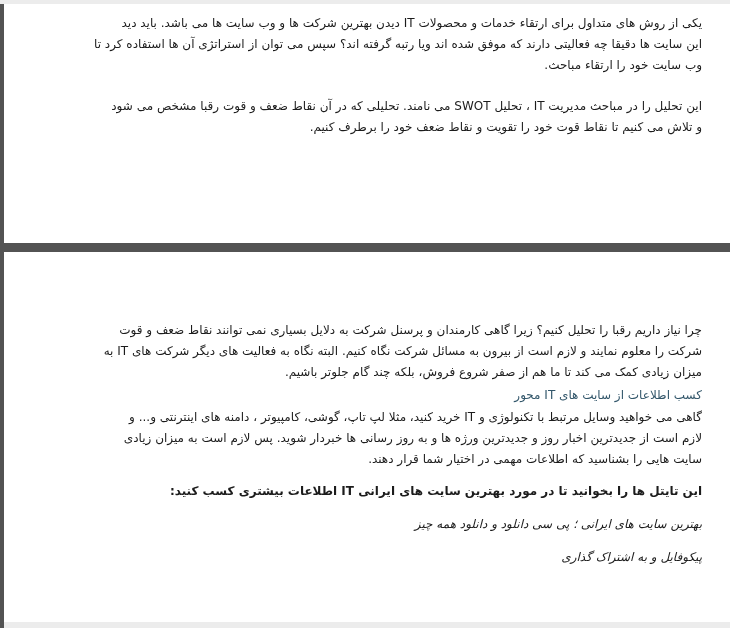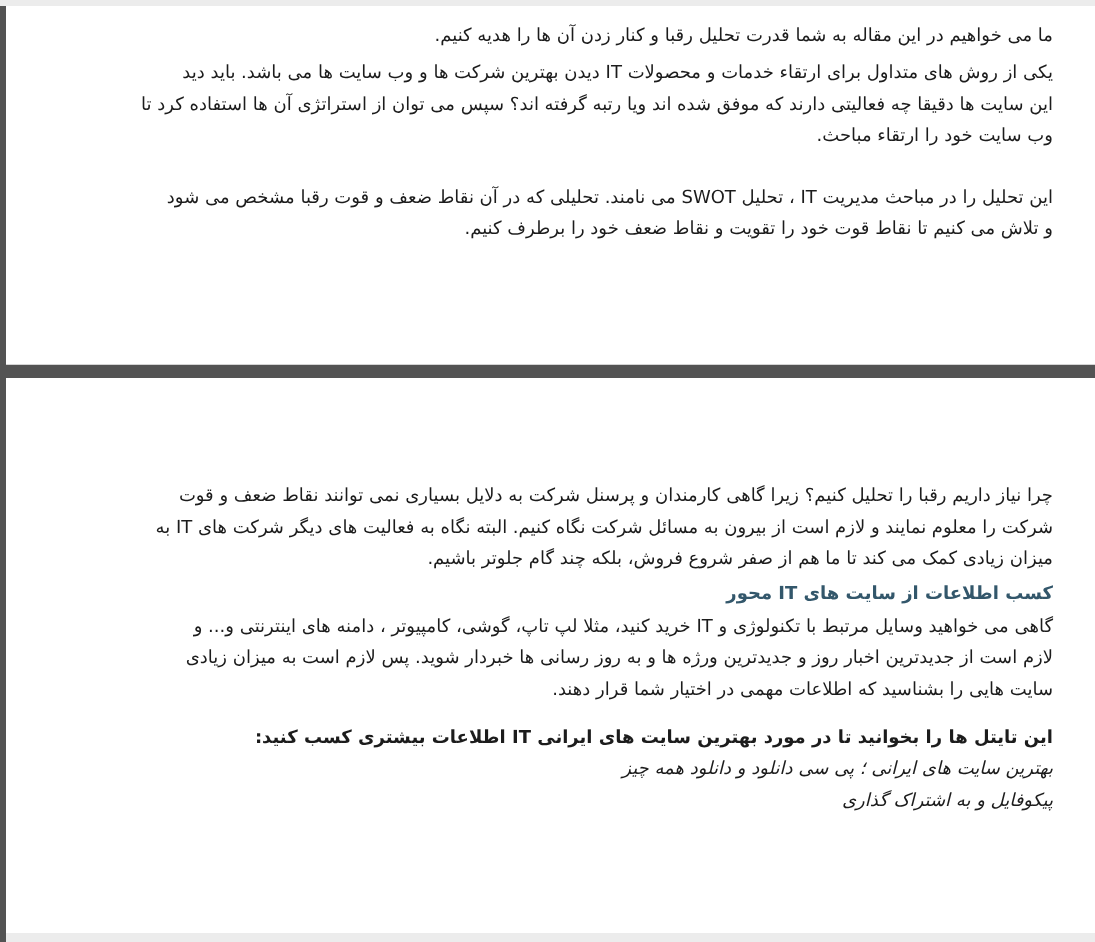--- a/index.html
+++ b/index.html
@@ -69,44 +69,41 @@
   .para { margin: 0 0 14px 0; }
   .para .line { white-space: nowrap; }
   .para-tight { margin-bottom: 4px; }
   .para-3 { margin-top: 20px; margin-bottom: 0; }
   .para-4 { margin-bottom: 0; }
   .section-heading {
     margin-top: 2px;
     margin-bottom: 0;
     color: #33576b;
     white-space: nowrap;
-    font-weight: bold;
   }
   .para-5 { margin-top: 1px; margin-bottom: 0; }
   .para-6 { margin-top: 11px; margin-bottom: 0; white-space: nowrap; font-weight: bold; }
   .italic-line {
+    margin-top: 12px;
     font-style: italic;
     white-space: nowrap;
   }
   .italic-line.first { margin-top: 9px; }
 </style>
 </head>
 <body>
 
 <div class="viewer">
 
   <div class="top-edge"></div>
   <div class="left-rail"></div>
   <div class="page-break-band"></div>
   <div class="bottom-edge"></div>
 
   <div class="page page-1">
-    <div class="para para-tight">
-      <div class="line">ما می خواهیم در این مقاله به شما قدرت تحلیل رقبا و کنار زدن آن ها را هدیه کنیم.</div>
-    </div>
     <div class="para para-tight">
       <div class="line">یکی از روش های متداول برای ارتقاء خدمات و محصولات IT دیدن بهترین شرکت ها و وب سایت ها می باشد. باید دید</div>
       <div class="line">این سایت ها دقیقا چه فعالیتی دارند که موفق شده اند ویا رتبه گرفته اند؟ سپس می توان از استراتژی آن ها استفاده کرد تا</div>
       <div class="line">وب سایت خود را ارتقاء مباحث.</div>
     </div>
     <div class="para para-3">
       <div class="line">این تحلیل را در مباحث مدیریت IT ، تحلیل SWOT می نامند. تحلیلی که در آن نقاط ضعف و قوت رقبا مشخص می شود</div>
       <div class="line">و تلاش می کنیم تا نقاط قوت خود را تقویت و نقاط ضعف خود را برطرف کنیم.</div>
     </div>
   </div>

